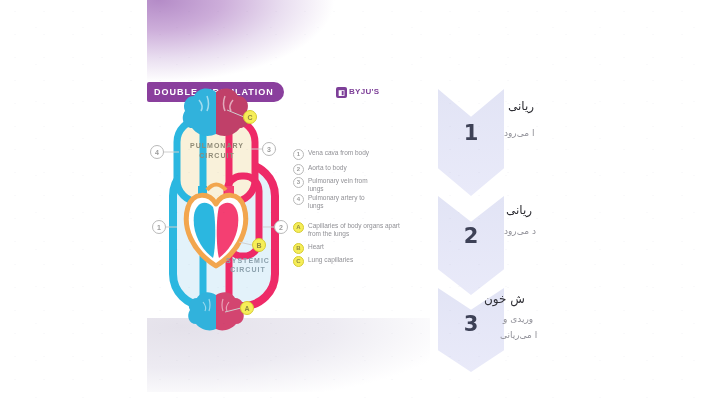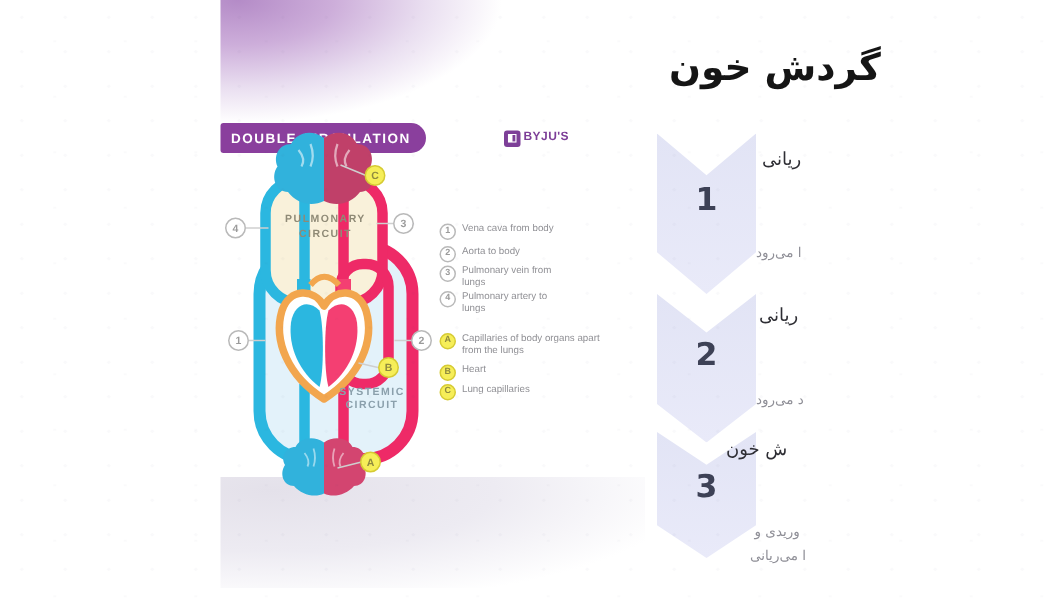--- a/index.html
+++ b/index.html
@@ -35,21 +35,21 @@
   .lg-label.wide{width:92px;}
   
   #slide-title{position:absolute;left:446px;top:30px;margin:0;direction:rtl;
     font-family:"DejaVu Sans",sans-serif;font-size:25px;font-weight:bold;color:#151515;white-space:nowrap;}
   .chev{position:absolute;left:438px;width:66px;display:flex;align-items:center;justify-content:center;
     background:linear-gradient(180deg,#e2e4f5,#e9eaf9);
     clip-path:polygon(0 0,50% 26%,100% 0,100% 74%,50% 100%,0 74%);}
   .chev .num{font-family:"DejaVu Sans",sans-serif;font-size:21px;font-weight:bold;color:#3d4156;}
   .frag{position:absolute;direction:rtl;white-space:nowrap;font-family:"DejaVu Sans",sans-serif;}
   .frag.h{font-size:12px;font-weight:normal;color:#2e2e34;}
-  .frag.b{font-size:9px;color:#8f8f97;margin-top:36px;}
+  .frag.b{font-size:9px;color:#8f8f97;}
 </style>
 </head>
 <body>
 
 <div id="stage">
 
   <div id="imgpanel">
     <div id="grad-top"></div>
     <div id="grad-bottom"></div>
 
@@ -165,21 +165,20 @@
     <div class="lg-row" style="top:243px">
       <span class="lg-dot yellow">B</span>
       <span class="lg-label wide">Heart</span>
     </div>
     <div class="lg-row" style="top:256px">
       <span class="lg-dot yellow">C</span>
       <span class="lg-label wide">Lung capillaries</span>
     </div>
   </div>
 
-  <h1 id="slide-title">گردش خون</h1>
 
   <div class="chev" style="top:89px;height:107px">
     <span class="num" style="transform:translateY(-10px)">1</span>
   </div>
   <div class="chev" style="top:196px;height:99px">
     <span class="num" style="transform:translateY(-10px)">2</span>
   </div>
   <div class="chev" style="top:288px;height:84px">
     <span class="num" style="transform:translateY(-6px)">3</span>
   </div>

